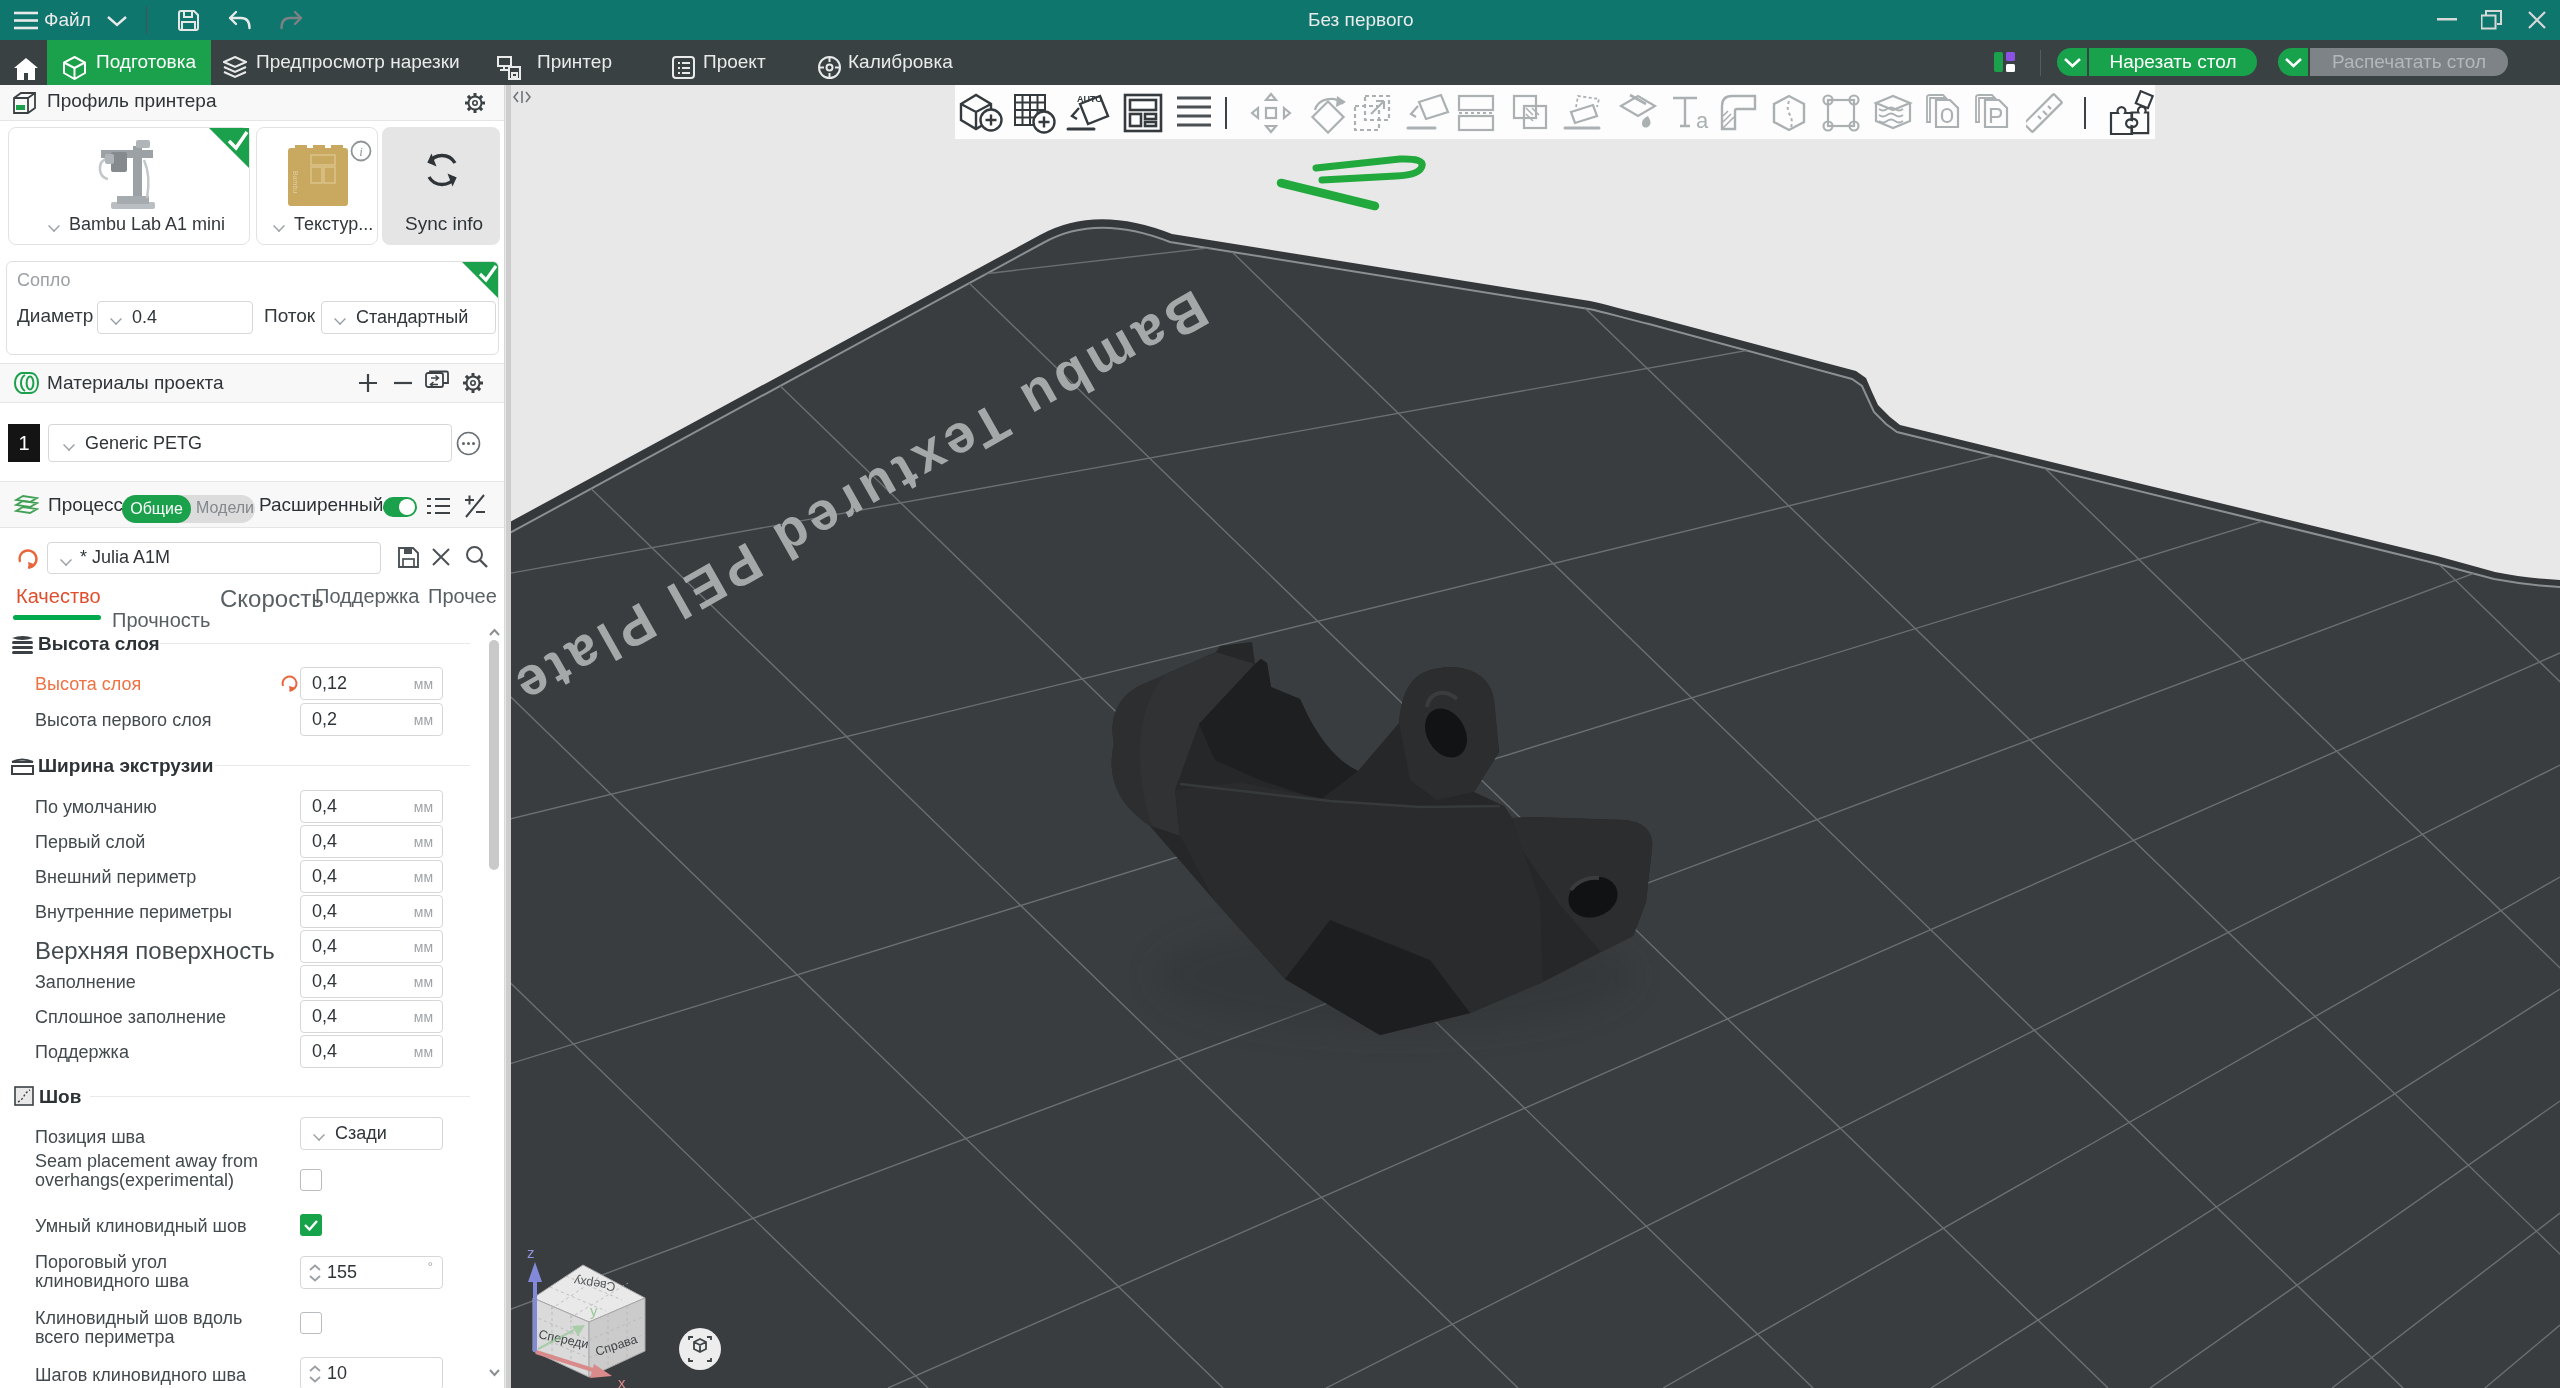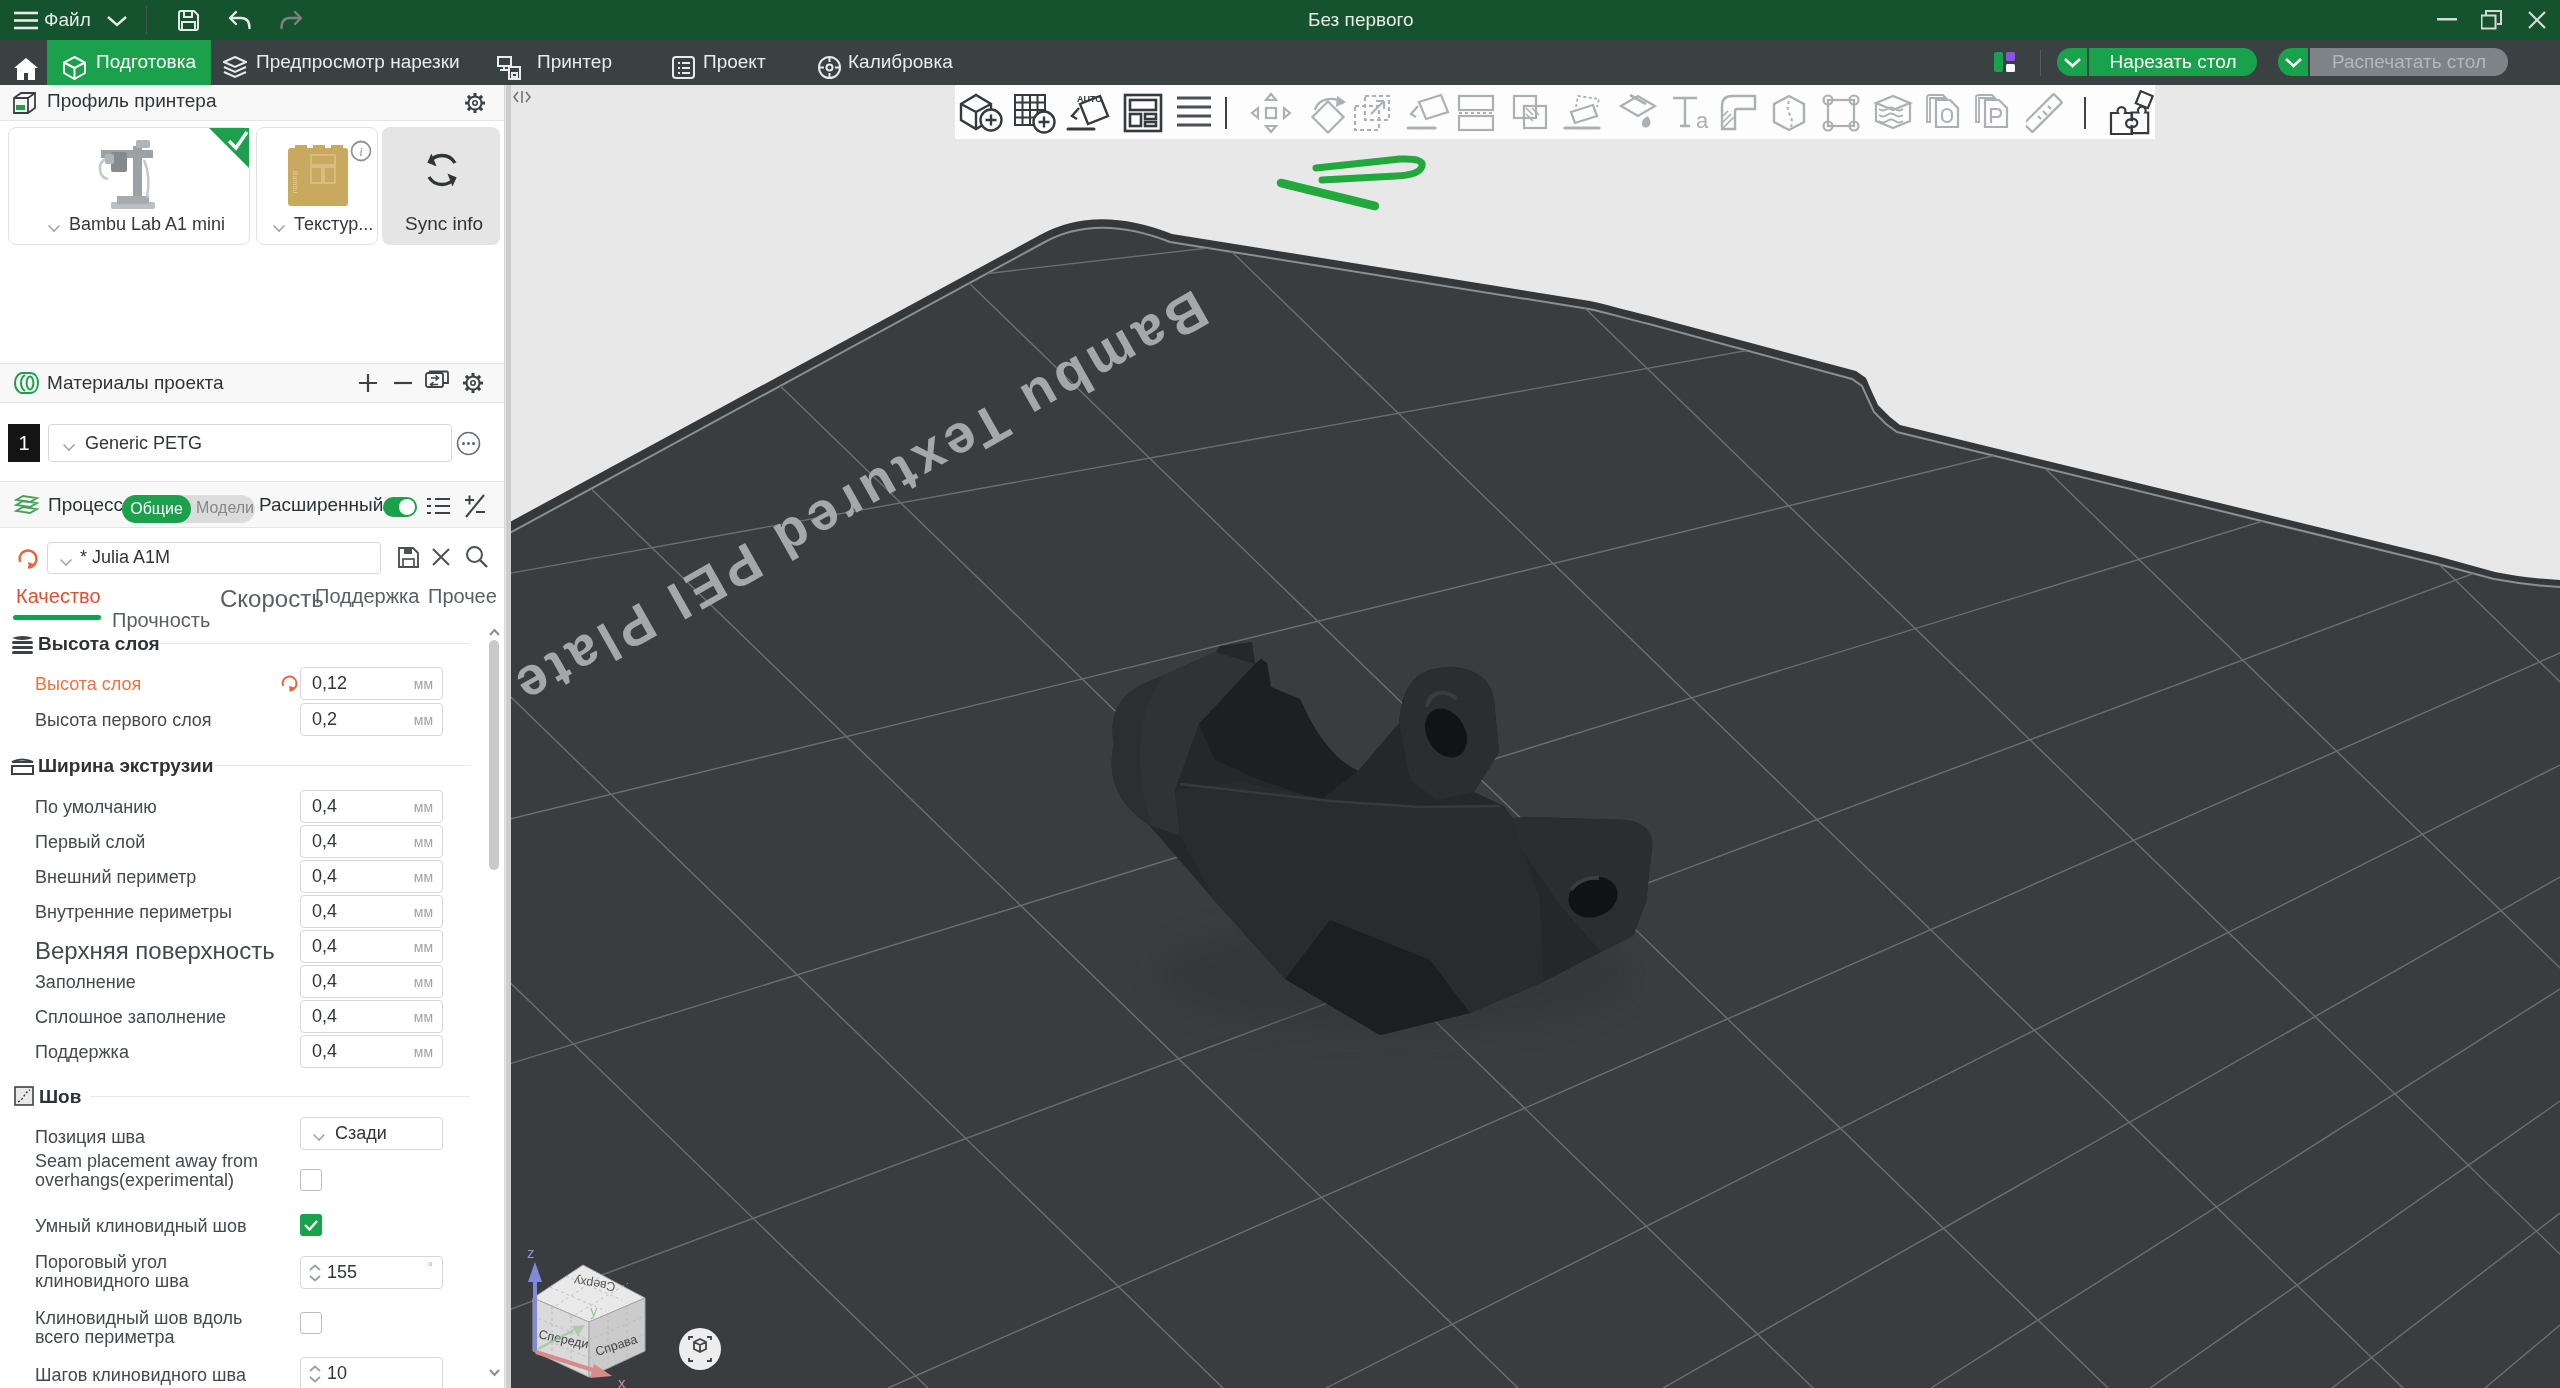--- a/index.html
+++ b/index.html
@@ -1,21 +1,21 @@
 <!DOCTYPE html>
 <html lang="ru"><head>
 <meta charset="utf-8">
 <title>Без названия</title>
 <style>
   * { margin:0; padding:0; box-sizing:border-box; }
   html,body { width:2560px; height:1388px; overflow:hidden; background:#e8e8e8;
     font-family:"Liberation Sans", sans-serif; }
   .abs { position:absolute; }
   
-  #titlebar { position:absolute; left:0; top:0; width:2560px; height:40px; background:#14532d; }
+  #titlebar { position:absolute; left:0; top:0; width:2560px; height:40px; background:#0f766e; }
   #tabbar   { position:absolute; left:0; top:40px; width:2560px; height:45px; background:#3a4143; }
   .tab { position:absolute; top:0; height:45px; display:flex; align-items:center; color:#fff; font-size:19px; }
   .ttxt { color:#e9eaea; }
   
   #sidebar { position:absolute; left:0; top:85px; width:505px; height:1303px; background:#ffffff; border-right:1px solid #d8d8d8; }
   .shead { position:absolute; left:0; width:504px; background:#f8f8f8; border-bottom:1px solid #e5e5e5; }
   .htxt { font-size:19px; color:#2e3437; }
   .card { position:absolute; background:#fff; border:1px solid #e2e2e2; border-radius:8px; }
   .inbox { position:absolute; background:#fff; border:1px solid #d7d7d7; border-radius:4px; height:33px; font-size:18px; color:#2f3538; }
   .inbox .v { position:absolute; left:11px; top:5px; }
@@ -209,20 +209,37 @@
         <g fill="none" stroke="#2e3437" stroke-width="3.4">
           <path d="M33 13 A15 15 0 0 0 7 13"></path>
           <path d="M7 27 A15 15 0 0 0 33 27"></path>
         </g>
         <path d="M7 5 V15 H17 Z" fill="#2e3437" transform="rotate(24 12 10)"></path>
         <path d="M23 25 H33 V35 Z" fill="#2e3437" transform="rotate(24 28 30)"></path>
       </svg>
   <span class="abs" style="left:23px;top:86px;font-size:19px;color:#2e3437">Sync info</span>
 </div>
 
+<div class="abs" style="left:6px;top:176px;width:493px;height:94px;border:1px solid #e0e0e0;border-radius:6px;overflow:hidden">
+  <svg class="abs" style="right:0;top:0" width="36" height="36">
+        <path d="M0 0 H36 V36 Z" fill="#1ba04b"></path>
+        <path d="M18 12 L24 18 L34 4" stroke="#fff" stroke-width="3.2" fill="none"></path>
+      </svg>
+  <span class="abs" style="left:10px;top:8px;font-size:18px;color:#9ba0a4">Сопло</span>
+  <span class="abs" style="left:10px;top:43px;font-size:19px;color:#33393c">Диаметр</span>
+  <div class="inbox" style="left:90px;top:39px;width:156px">
+    <span class="abs chev" style="left:12px;top:11px"></span>
+    <span class="v" style="left:34px">0.4</span>
+  </div>
+  <span class="abs" style="left:257px;top:43px;font-size:19px;color:#33393c">Поток</span>
+  <div class="inbox" style="left:314px;top:39px;width:175px">
+    <span class="abs chev" style="left:12px;top:11px"></span>
+    <span class="v" style="left:34px">Стандартный</span>
+  </div>
+</div>
 
 <div class="shead" style="top:278px;height:40px;border-top:1px solid #e5e5e5"></div>
 <svg class="abs" style="left:13px;top:286px" width="26" height="24" viewBox="0 0 26 24">
       <g fill="none" stroke="#1ba04b" stroke-width="2">
         <path d="M8 2 C4 4 2 8 2 12 C2 16 4 20 8 22"></path>
         <path d="M12 4 C9.5 5.5 8 8.5 8 12 C8 15.5 9.5 18.5 12 20"></path>
         <path d="M8 2 H17 C22 2 25 6 25 12 C25 18 22 22 17 22 H8"></path>
         <ellipse cx="17" cy="12" rx="3.4" ry="6.5"></ellipse>
       </g>
     </svg>

